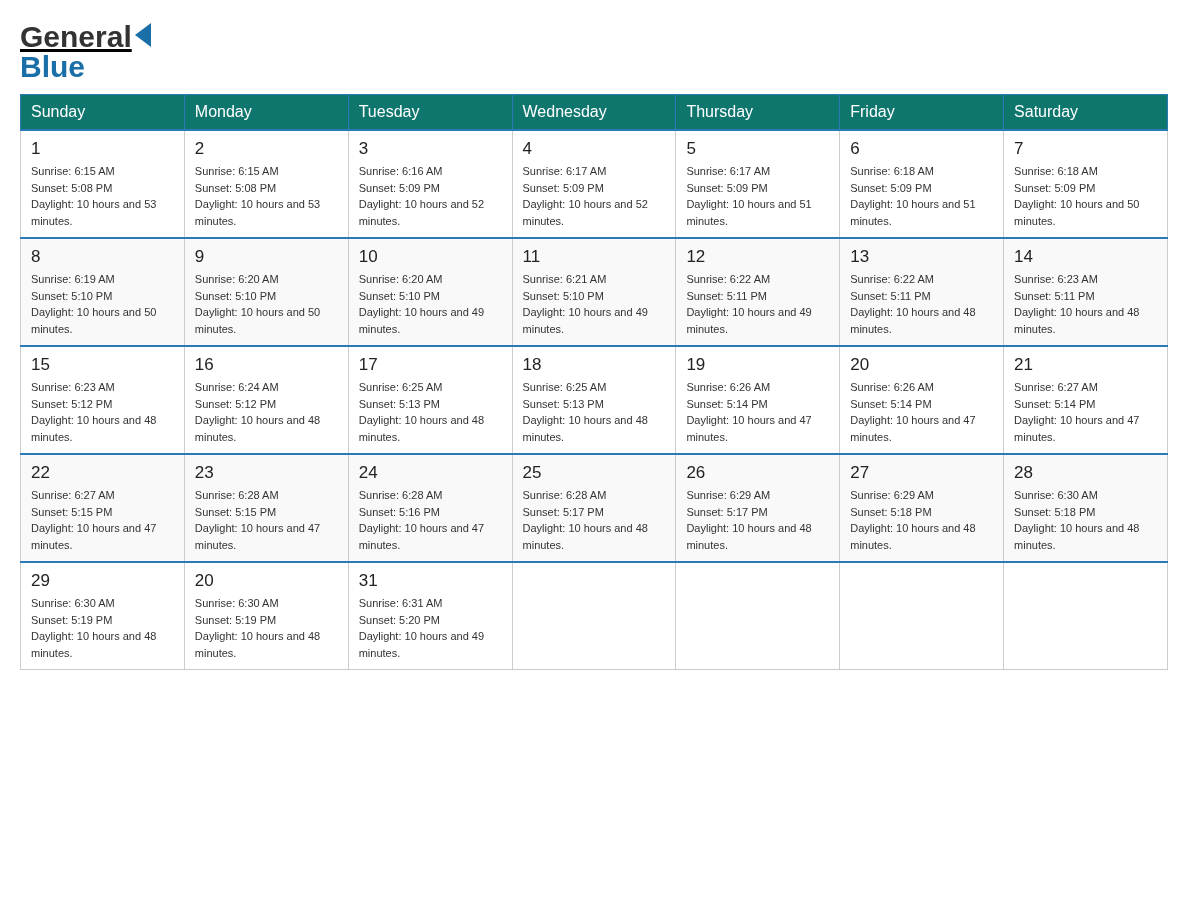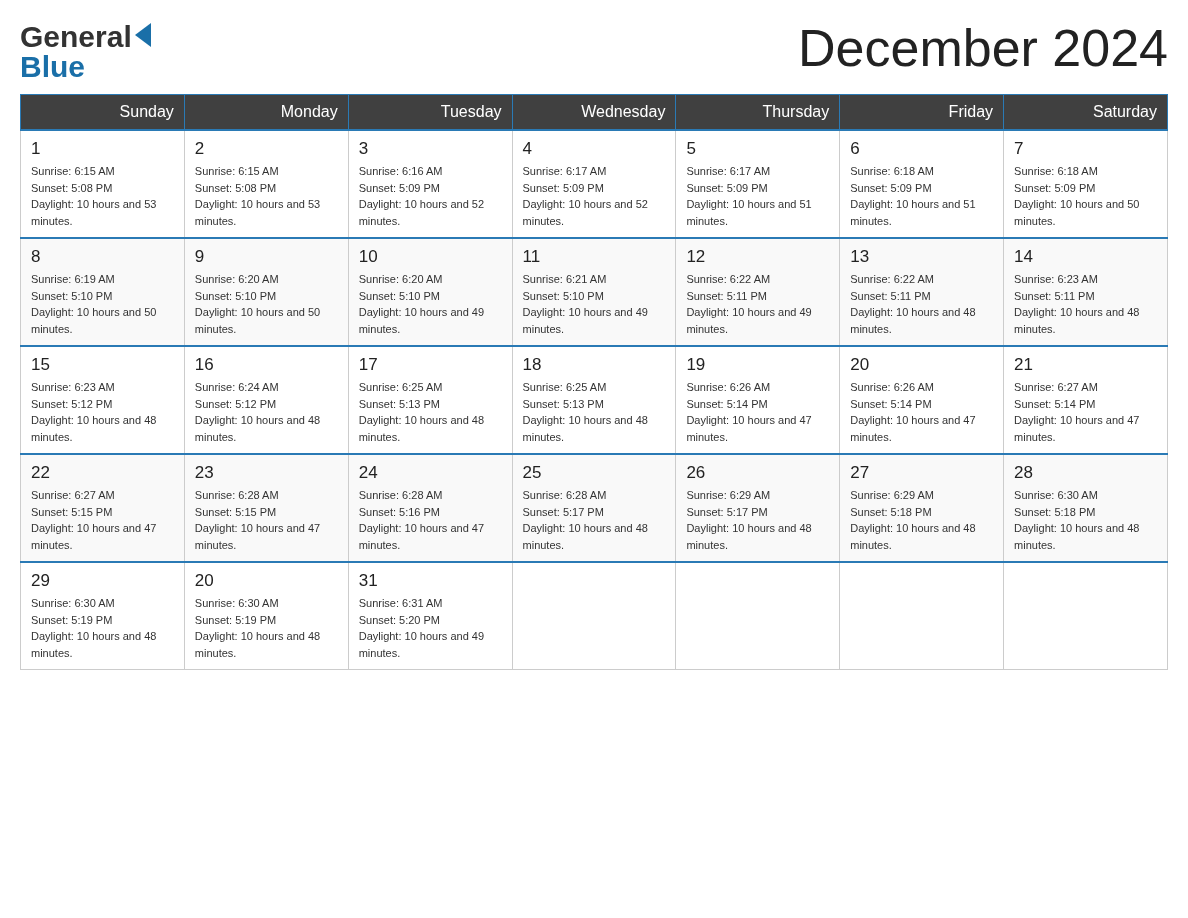--- a/index.html
+++ b/index.html
@@ -34,24 +34,24 @@
       font-size: 20px;
       color: #555;
       margin-top: 4px;
     }
     .calendar {
       width: 100%;
       border-collapse: collapse;
       margin-top: 10px;
     }
     .calendar th {
-      background-color: #404040;
+      background-color: #0f766e;
       color: #fff;
       padding: 8px 10px;
-      text-align: right;
+      text-align: left;
       font-size: 16px;
       font-weight: normal;
       border: 1px solid #2a7ab5;
     }
     .calendar td {
       vertical-align: top;
       padding: 8px 10px;
       border: 1px solid #ccc;
       width: 14.28%;
       min-height: 100px;
@@ -88,30 +88,29 @@
     }
     .empty-cell {
       background: #fff !important;
     }
   </style>
 </head>
 <body>
 
 <div class="header">
   <div class="logo">
-  <div style="display:flex; align-items:center;">
+  <div style="display:flex; align-items:center;text-decoration:underline;">
     <span style="font-size:30px; font-weight:bold; color:#333;">General</span>
     <div style="position:relative; margin-left:3px;">
       <div style="width:0;height:0;border-left:0px solid transparent;border-right:16px solid #1a6fa8;border-top:12px solid transparent;border-bottom:12px solid transparent; display:inline-block;"></div>
     </div>
   </div>
   <span style="font-size:30px; font-weight:bold; color:#1a6fa8; margin-top:-4px;text-align:center;">Blue</span>
 </div>
   <div class="title-section">
-    <div class="month-title">December 2024</div>
   </div>
 </div>
 
 <table class="calendar">
   <thead>
     <tr>
       <th>Sunday</th>
       <th>Monday</th>
       <th>Tuesday</th>
       <th>Wednesday</th>

